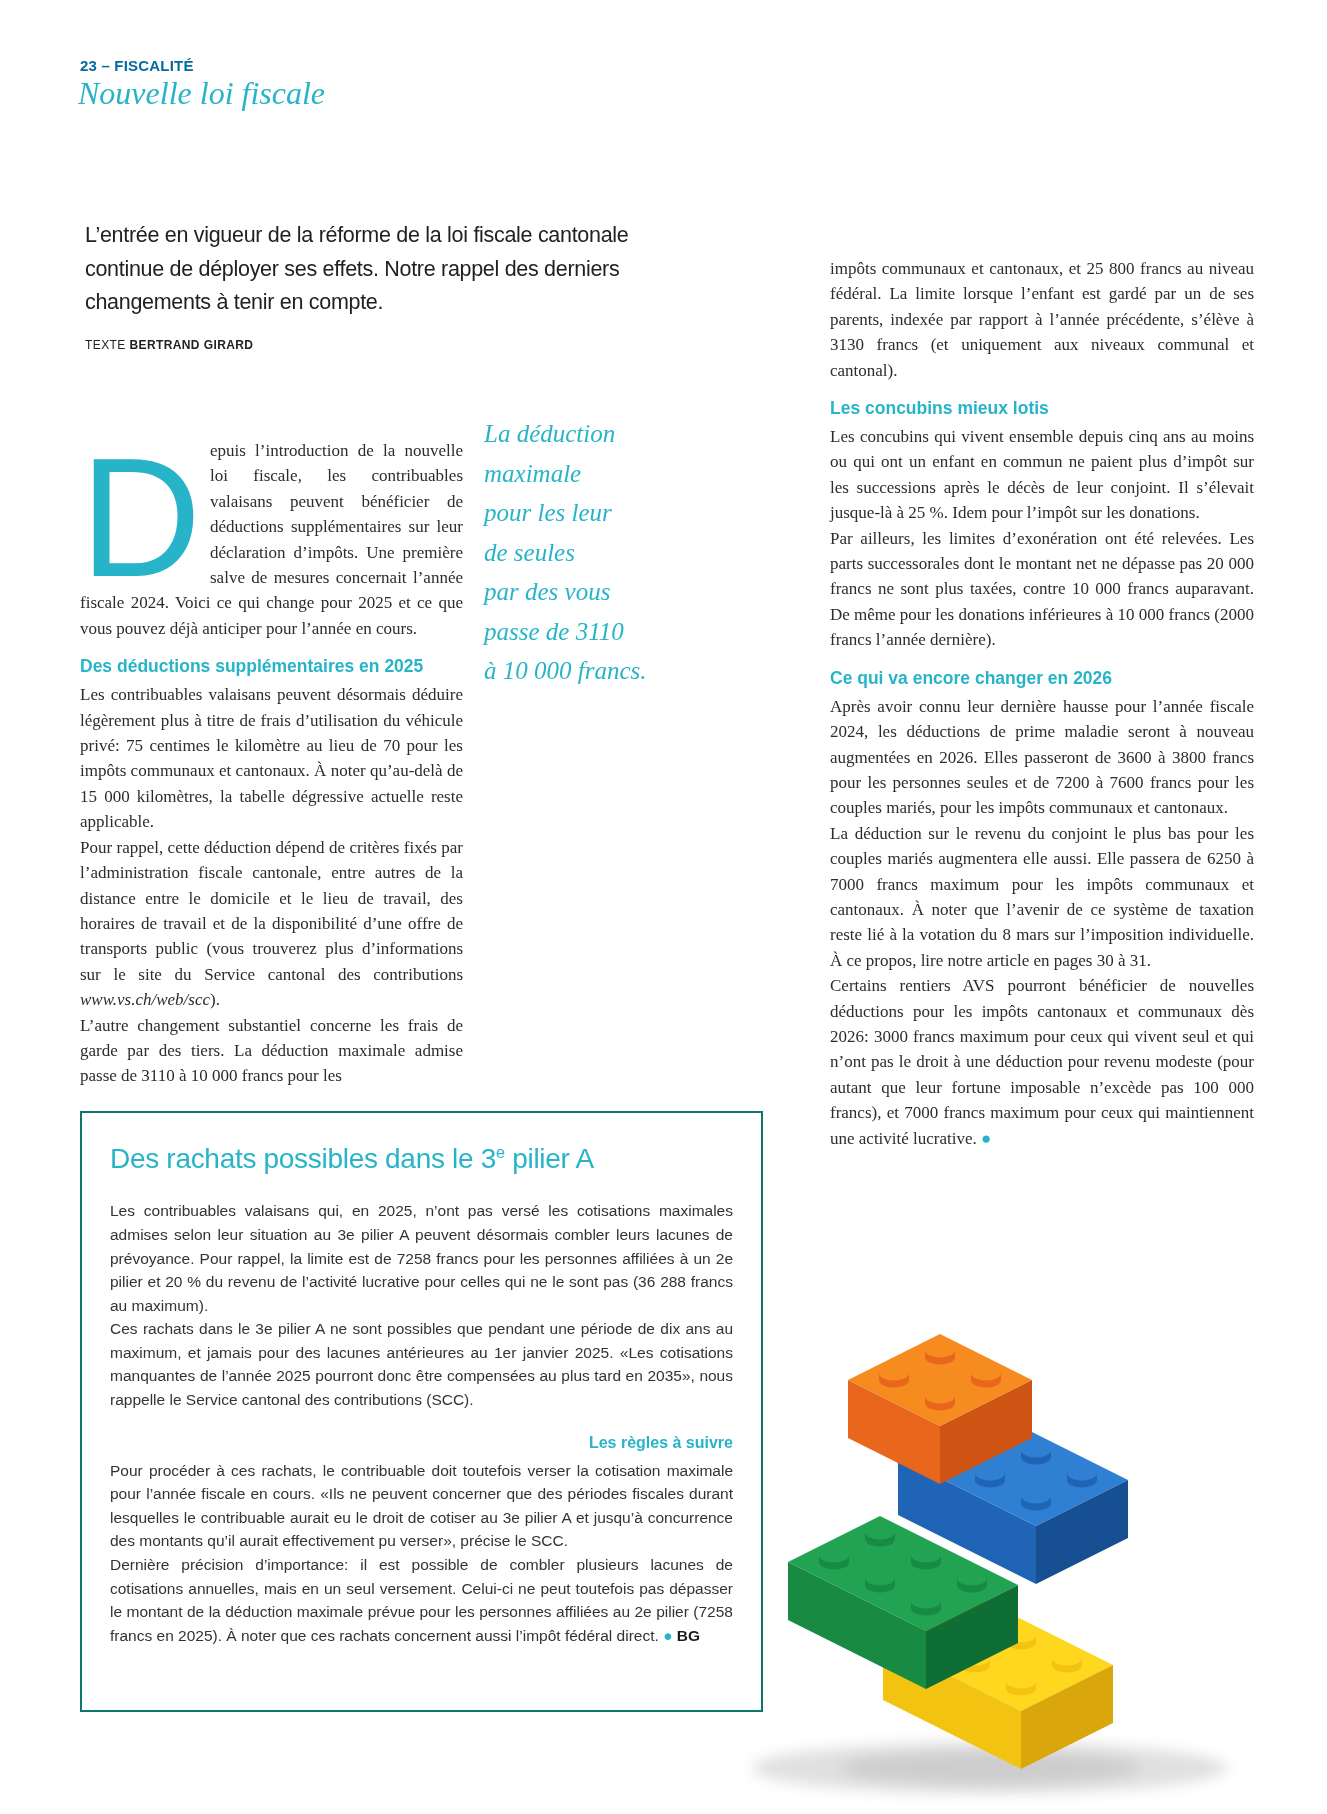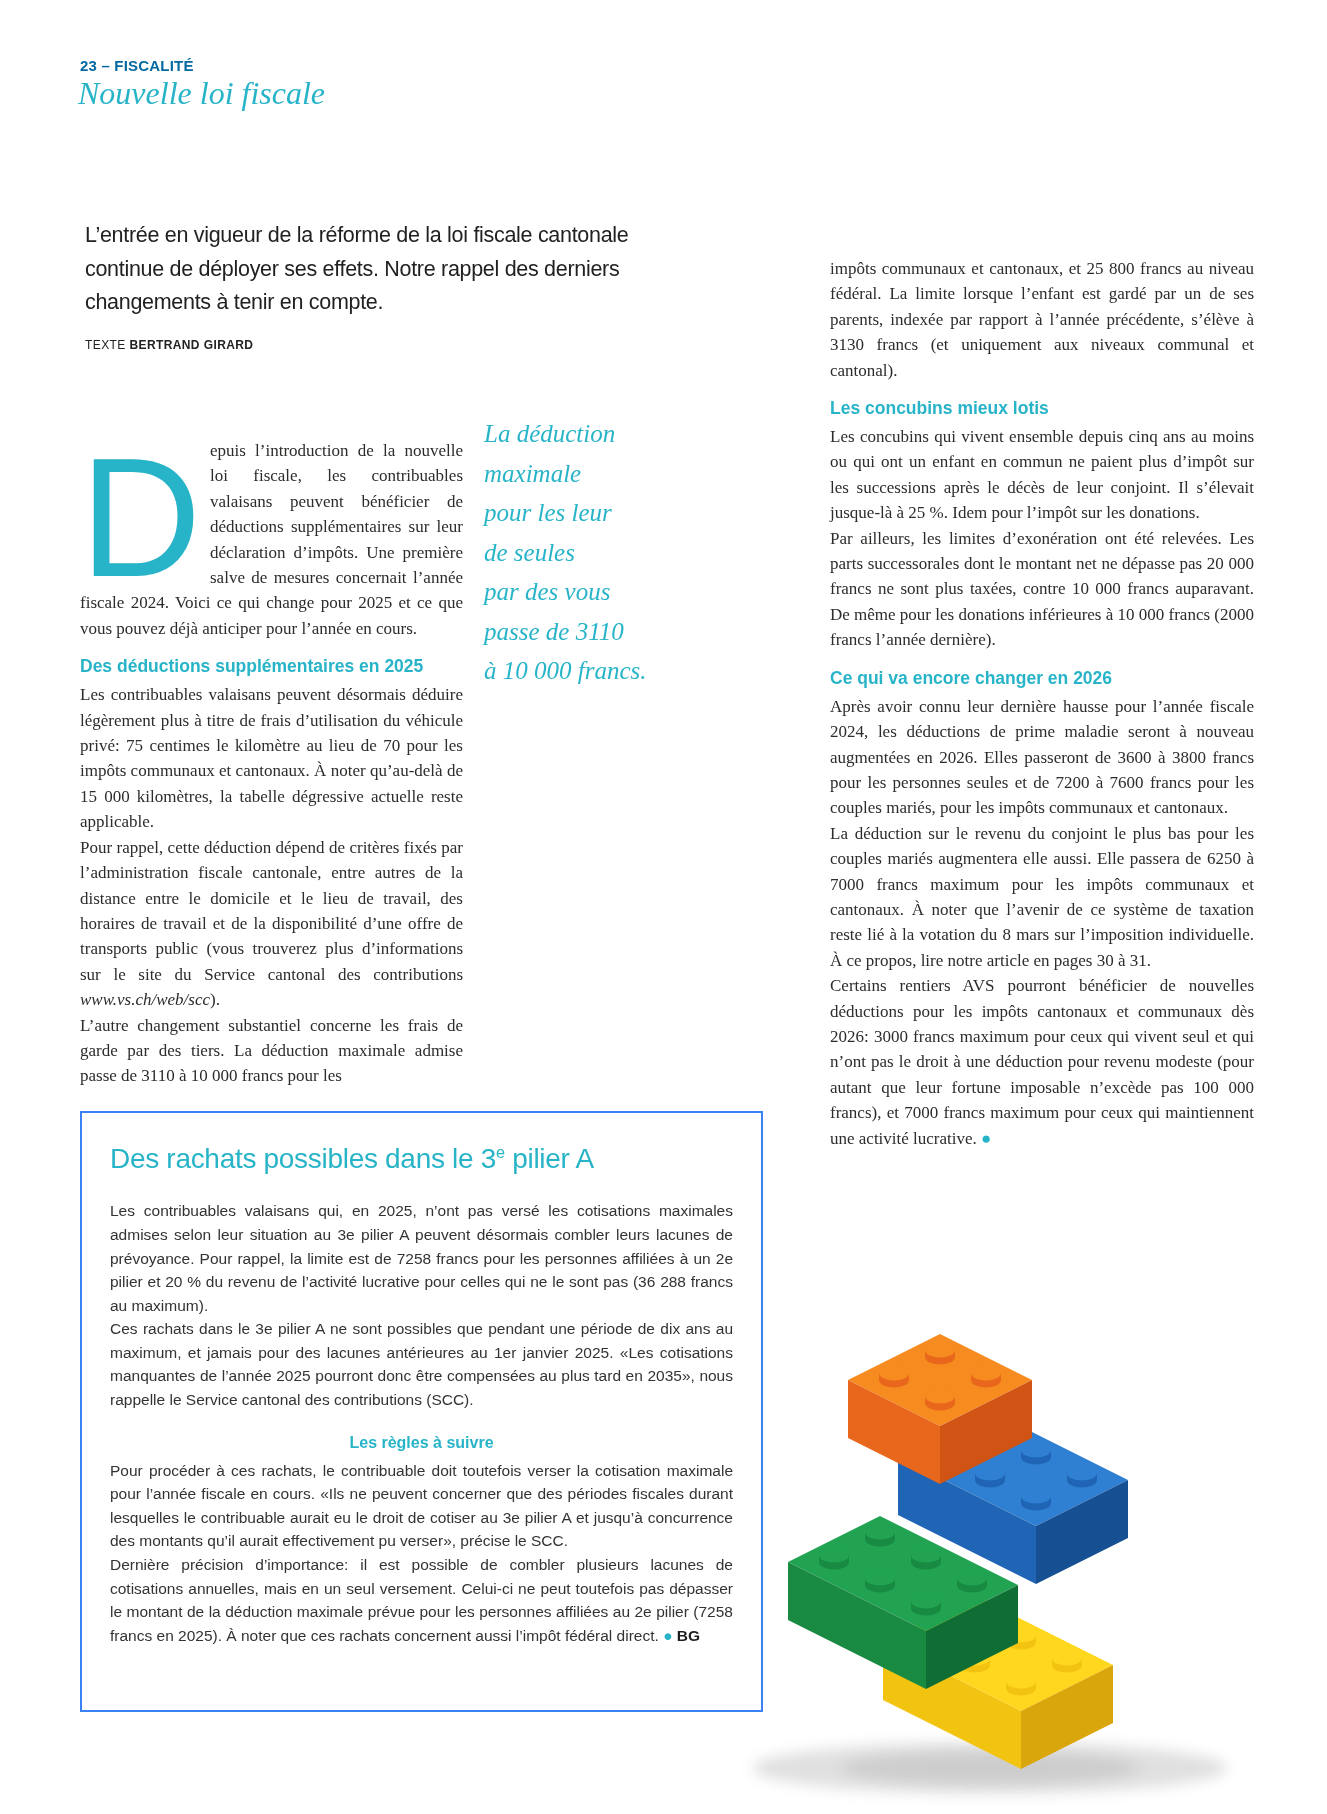--- a/index.html
+++ b/index.html
@@ -19,28 +19,28 @@
   .body-text{font-family:"Liberation Serif",serif;font-size:17px;line-height:25.4px;color:#2d2c2a;
              text-align:justify;margin:0;hyphens:auto;}
   .subhead{font:700 17.5px/21px "Liberation Sans",sans-serif;color:#28b4c8;margin:15px 0 5px;text-align:left;}
   .dropcap{float:left;width:118px;height:140px;margin:6px 12px 0 0;color:#28b4c8;
            font-family:"Liberation Sans",sans-serif;font-weight:400;font-size:168px;line-height:140px;
            position:relative;top:4px;}
   .url-italic{font-style:italic;}
   .pullquote{position:absolute;left:484px;top:414px;width:200px;font-family:"Liberation Serif",serif;
              font-style:italic;font-size:25px;line-height:39.5px;color:#28b4c8;}
   .pullquote div{white-space:nowrap;}
-  .infobox{position:absolute;left:80px;top:1111px;width:683px;height:601px;border:2px solid #3b82f6;
+  .infobox{position:absolute;left:80px;top:1111px;width:683px;height:601px;border:2px solid #0f766e;
            box-sizing:border-box;padding:24px 28px 0 28px;background:#fff;}
   .box-title{font-family:"Liberation Sans",sans-serif;font-weight:400;font-size:28px;color:#28b4c8;
              letter-spacing:-.3px;margin:6px 0 24px;}
   .box-title sup{font-size:58%;}
   .box-text{font-family:"Liberation Sans",sans-serif;font-size:15.5px;line-height:23.6px;color:#333;
             text-align:justify;margin:0;hyphens:auto;}
-  .box-subhead{font:700 16px/20px "Liberation Sans",sans-serif;color:#28b4c8;margin:21px 0 6px;text-align:center;}
+  .box-subhead{font:700 16px/20px "Liberation Sans",sans-serif;color:#28b4c8;margin:21px 0 6px;text-align:right;}
   .dot{color:#28b4c8;font-style:normal;}
   .initials{font-weight:700;color:#1d1d1d;}
   .lego{position:absolute;left:690px;top:1316px;width:560px;height:490px;}
   .lego svg{display:block;width:100%;height:100%;}
 </style>
 </head>
 <body>
 
 <div class="page">
 

